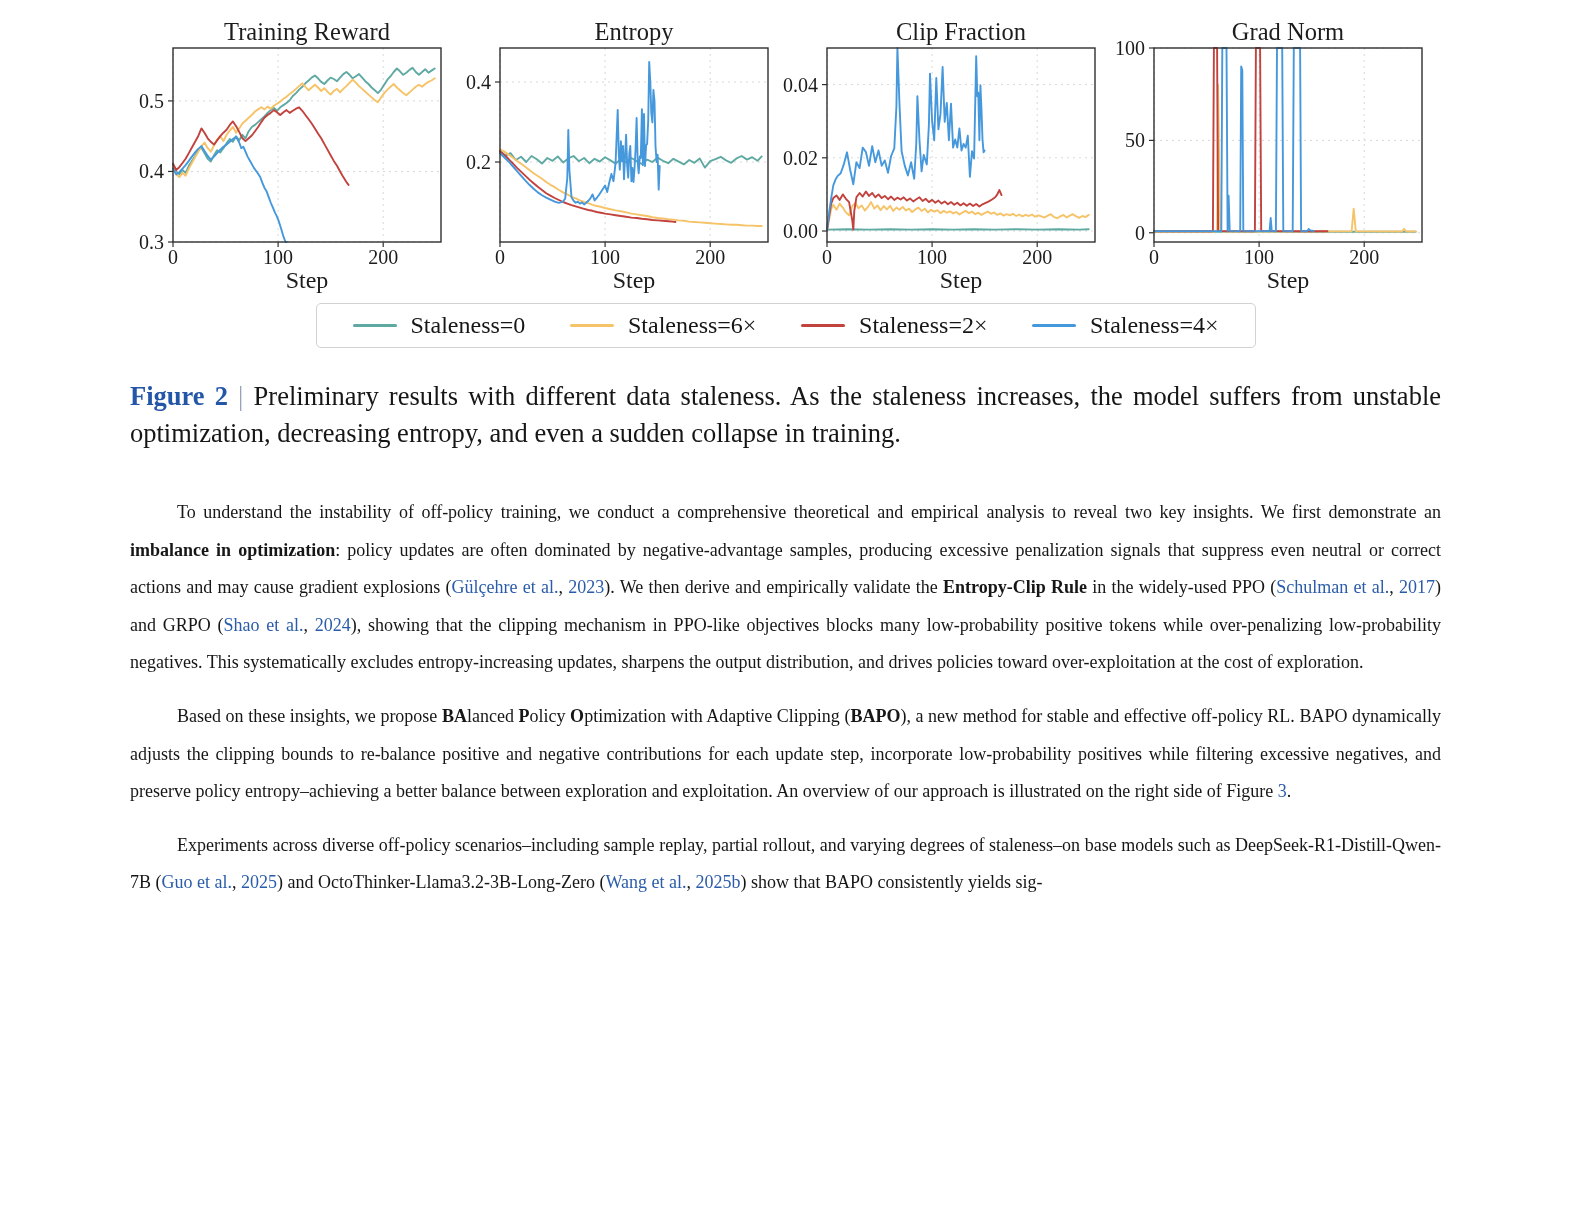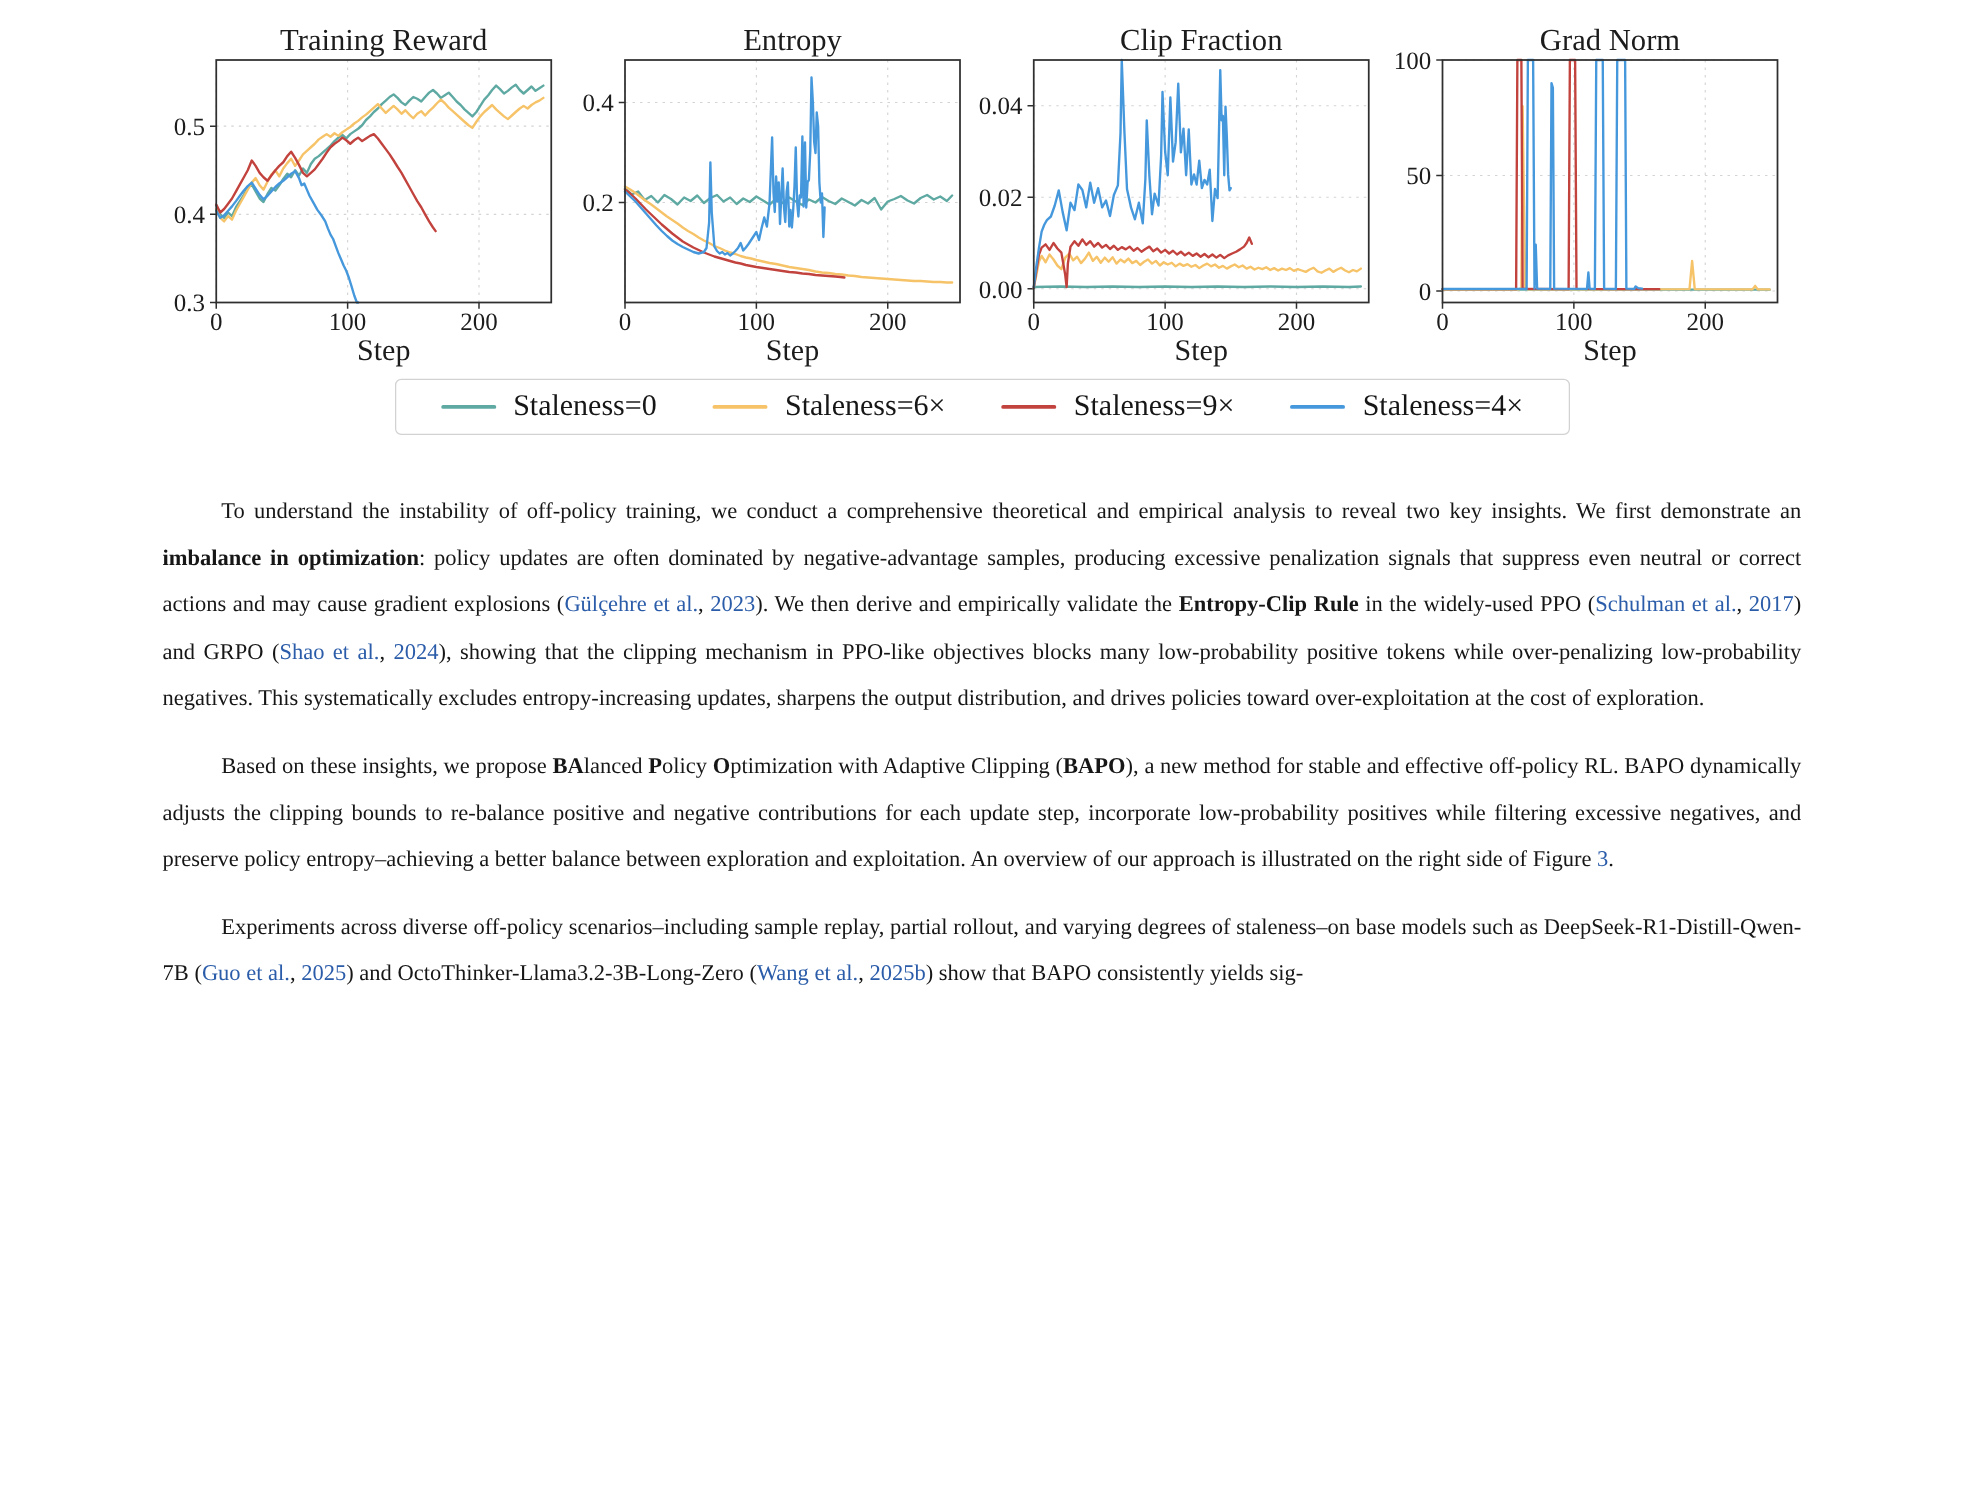--- a/index.html
+++ b/index.html
@@ -144,28 +144,29 @@
         <span class="legend-item">
           <span class="legend-line" style="background: rgb(95, 169, 163);"></span>
           <span>Staleness=0</span>
         </span>
         <span class="legend-item">
           <span class="legend-line" style="background: rgb(246, 195, 104);"></span>
           <span>Staleness=6×</span>
         </span>
         <span class="legend-item">
           <span class="legend-line" style="background: rgb(194, 66, 61);"></span>
-          <span>Staleness=9×</span>
+          <span>Staleness=2×</span>
         </span>
         <span class="legend-item">
           <span class="legend-line" style="background: rgb(70, 152, 221);"></span>
           <span>Staleness=4×</span>
         </span>
       </div>
   </div>
   <div class="text-col">
+    <div class="caption"><span class="fig-label">Figure 2</span><span class="sep"> | </span><span>Preliminary results with different data staleness. As the staleness increases, the model suffers from unstable optimization, decreasing entropy, and even a sudden collapse in training.</span></div>
     <div class="body-text">
       <p class="para"><span>To understand the instability of off-policy training, we conduct a comprehensive theoretical and empirical analysis to reveal two key insights. We first demonstrate an </span><span class="b">imbalance in optimization</span><span>: policy updates are often dominated by negative-advantage samples, producing excessive penalization signals that suppress even neutral or correct actions and may cause gradient explosions (</span><span class="link">Gülçehre et al.</span><span>, </span><span class="link">2023</span><span>). We then derive and empirically validate the </span><span class="b">Entropy-Clip Rule</span><span> in the widely-used PPO (</span><span class="link">Schulman et al.</span><span>, </span><span class="link">2017</span><span>) and GRPO (</span><span class="link">Shao et al.</span><span>, </span><span class="link">2024</span><span>), showing that the clipping mechanism in PPO-like objectives blocks many low-probability positive tokens while over-penalizing low-probability negatives. This systematically excludes entropy-increasing updates, sharpens the output distribution, and drives policies toward over-exploitation at the cost of exploration.</span></p>
       <p class="para"><span>Based on these insights, we propose </span><span class="b">BA</span><span>lanced </span><span class="b">P</span><span>olicy </span><span class="b">O</span><span>ptimization with Adaptive Clipping (</span><span class="b">BAPO</span><span>), a new method for stable and effective off-policy RL. BAPO dynamically adjusts the clipping bounds to re-balance positive and negative contributions for each update step, incorporate low-probability positives while filtering excessive negatives, and preserve policy entropy–achieving a better balance between exploration and exploitation. An overview of our approach is illustrated on the right side of Figure </span><span class="link">3</span><span>.</span></p>
       <p class="para"><span>Experiments across diverse off-policy scenarios–including sample replay, partial rollout, and varying degrees of staleness–on base models such as DeepSeek-R1-Distill-Qwen-7B (</span><span class="link">Guo et al.</span><span>, </span><span class="link">2025</span><span>) and OctoThinker-Llama3.2-3B-Long-Zero (</span><span class="link">Wang et al.</span><span>, </span><span class="link">2025b</span><span>) show that BAPO consistently yields sig-</span></p>
     </div>
   </div>
 </div>
 
 </body></html>

